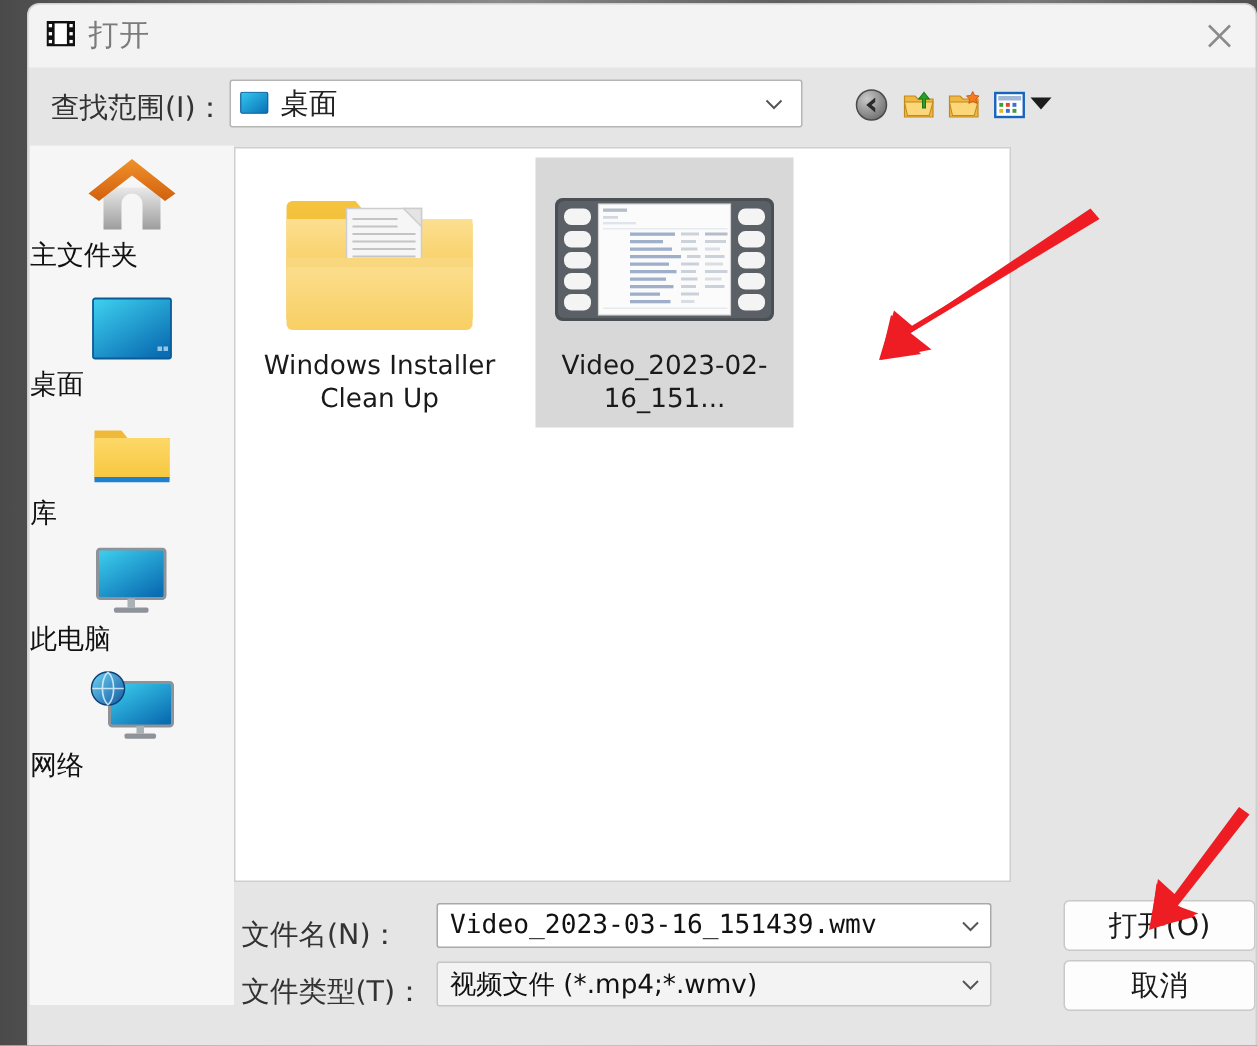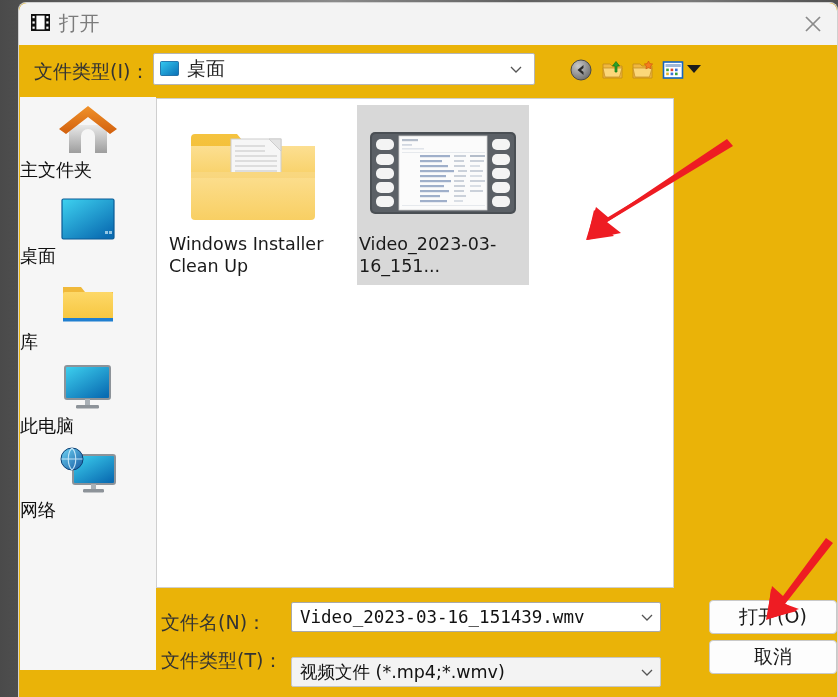--- a/index.html
+++ b/index.html
@@ -18,21 +18,21 @@
     position: relative;
   }
 
   
   #dialog {
     position: absolute;
     left: 18px;
     top: 2px;
     width: 820px;
     height: 695px;
-    background: #eab308;
+    background: #e5e5e5;
     border-top-left-radius: 8px;
     border-top-right-radius: 8px;
     border: 1px solid #d0d0d0;
     border-bottom: none;
     overflow: hidden;
   }
 
   
   #titlebar {
     position: relative;
@@ -177,20 +177,21 @@
     top: 95px;
     width: 518px;
     height: 490px;
     background: #ffffff;
     border: 1px solid #cfcfcf;
     overflow: hidden;
   }
   .file-item {
     position: absolute;
     width: 172px;
+    text-align: center;
     cursor: pointer;
     padding-top: 8px;
   }
   .file-item.selected { background: #d8d8d8; }
   #file-0 { left: 10px;  top: 6px; height: 180px; }
   #file-1 { left: 200px; top: 6px; height: 180px; }
   .f-icon {
     height: 120px;
     display: flex;
     align-items: center;
@@ -234,21 +235,21 @@
     font-family: "DejaVu Sans Mono", monospace;
     white-space: nowrap;
     overflow: hidden;
   }
   .bcombo.cjk .bval { font-family: "DejaVu Sans", sans-serif; }
   .bcombo .chev { width: 16px; height: 16px; flex: 0 0 auto; }
 
   #fn-label   { top: 17px; }
   #fn-combo   { top: 9px; }
   #ft-label   { top: 55px; }
-  #ft-combo   { top: 48px; background: #f3f3f3; border-color: #c6c6c6; margin-top: 16px; }
+  #ft-combo   { top: 48px; background: #f3f3f3; border-color: #c6c6c6; }
 
   .dlg-btn {
     position: absolute;
     left: 690px;
     width: 128px;
     height: 34px;
     background: #fdfdfd;
     border: 1px solid #c9c9c9;
     border-radius: 4px;
     font-size: 19px;
@@ -291,21 +292,21 @@
     <span id="title-text">打开</span>
     <div id="close-button">
       <svg width="22" height="22" viewBox="0 0 22 22">
         <line x1="4" y1="4" x2="18" y2="18" stroke="#8a8a8a" stroke-width="1.7"></line>
         <line x1="18" y1="4" x2="4" y2="18" stroke="#8a8a8a" stroke-width="1.7"></line>
       </svg>
     </div>
   </div>
 
   <div id="lookin-row">
-    <span id="lookin-label">文件类型(I)：</span>
+    <span id="lookin-label">查找范围(I)：</span>
 
     <div id="lookin-combo">
       <span class="desk-ico">
         <svg width="20" height="16" viewBox="0 0 20 16">
           <defs>
             <linearGradient id="dg" x1="0" y1="0" x2="1" y2="1">
               <stop offset="0" stop-color="#33c8f0"></stop>
               <stop offset="1" stop-color="#0a6fb5"></stop>
             </linearGradient>
           </defs>
@@ -545,21 +546,21 @@
             <rect x="84" y="58" width="10" height="2" fill="#b9c2ce"></rect>
             <rect x="100" y="58" width="13" height="2" fill="#b9c2ce"></rect>
             <rect x="50" y="63" width="20" height="2.2" fill="#7d93b8"></rect>
             <rect x="84" y="63" width="12" height="2" fill="#b9c2ce"></rect>
             <rect x="50" y="68" width="27" height="2.2" fill="#7d93b8"></rect>
             <rect x="84" y="68" width="9" height="2" fill="#cdd4dd"></rect>
             <rect x="32" y="73" width="83" height="1" fill="#dfe3e9"></rect>
           </g>
         </svg>
       </div>
-      <div class="f-label">Video_2023-03-16_151...</div>
+      <div class="f-label">Video_2023-02-16_151...</div>
     </div>
   </div>
 
   <div id="bottom">
 
     <span class="brow-label" id="fn-label">文件名(N)：</span>
     <div class="bcombo" id="fn-combo">
       <span class="bval">Video_2023-03-16_151439.wmv</span>
       <span class="chev">
         <svg width="16" height="16" viewBox="0 0 16 16">

